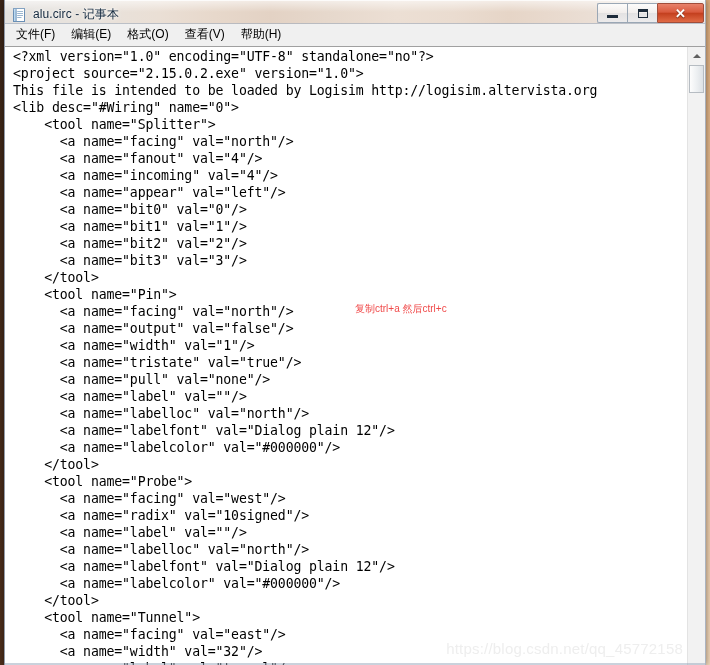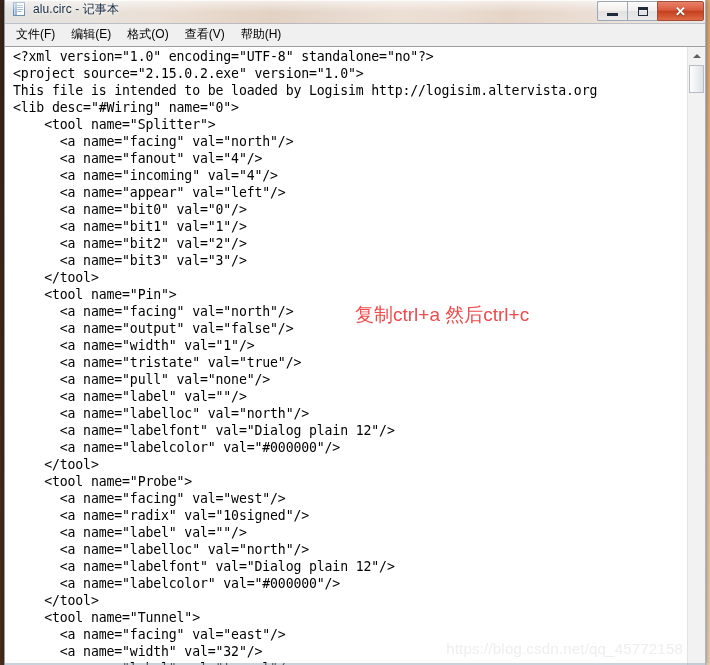--- a/index.html
+++ b/index.html
@@ -44,21 +44,21 @@
     height: 22px;
     flex: 0 0 22px;
     background:
       linear-gradient(to right,
         #e4e2e0 0%, #e8e2dc 12%, #eadfd5 22%, #e7d8cb 30%,
         #e3d2c4 38%, #e6d8cc 46%, #ecdfd4 56%, #eadcd0 64%,
         #e6d5c7 72%, #e9dbd0 80%, #ece2da 88%, #eae6e2 100%);
     border-top: 1px solid rgba(255,255,255,.9);
     border-bottom: 1px solid rgba(150,165,185,.55);
     display: flex;
-    align-items: flex-start;
+    align-items: flex-end;
     overflow: hidden;
   }
   #titlebar::after {
     content: "";
     position: absolute;
     left: 0; right: 0; top: 0; height: 11px;
     background: linear-gradient(to bottom, rgba(255,255,255,.55), rgba(255,255,255,0));
     pointer-events: none;
   }
 
@@ -170,21 +170,21 @@
     letter-spacing: -0.15px;
   }
   .cl { height: 17px; }
 
   
   #annotation {
     position: absolute;
     left: 350px;
     top: 255px;
     font-family: "Liberation Sans", sans-serif;
-    font-size: 19px;
+    font-size: 10px;
     color: #f04a4a;
     white-space: nowrap;
     z-index: 5;
   }
 
   
   #watermark {
     position: absolute;
     right: 4px;
     bottom: 8px;

